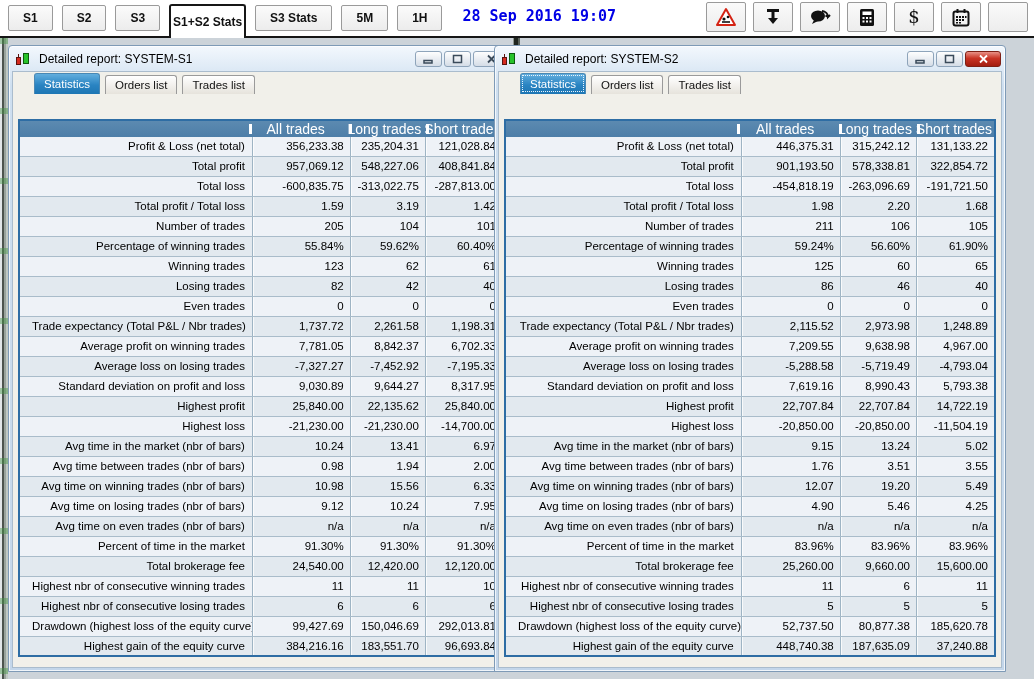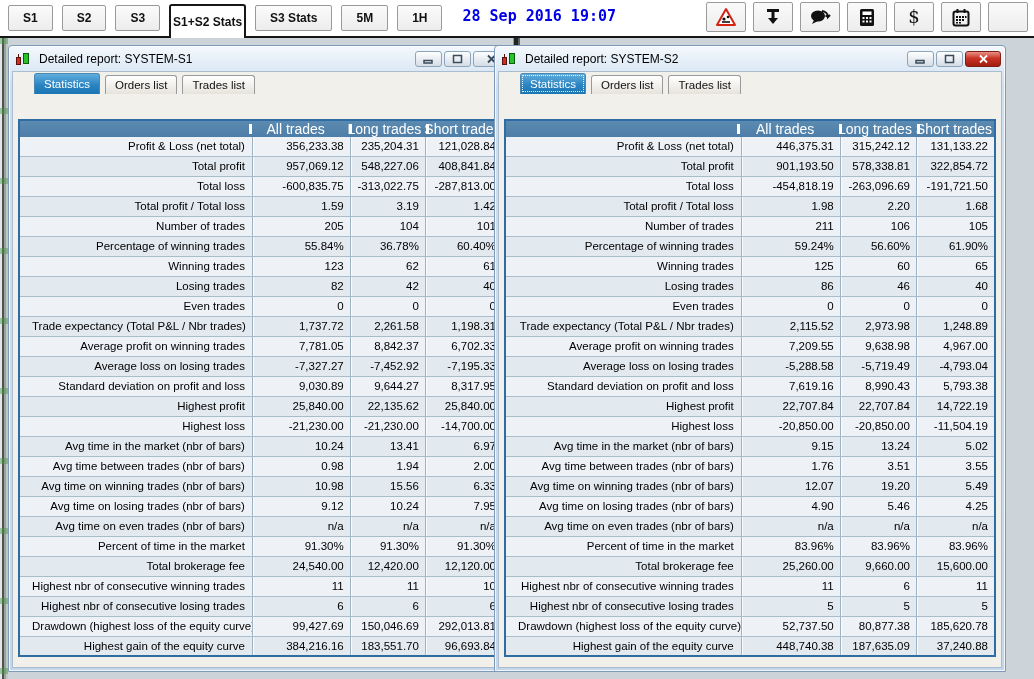--- a/index.html
+++ b/index.html
@@ -222,21 +222,21 @@
             </div>
             <div class="trow">
               <div class="cell lab">Number of trades</div>
               <div class="cell val">205</div>
               <div class="cell val">104</div>
               <div class="cell val">101</div>
             </div>
             <div class="trow">
               <div class="cell lab">Percentage of winning trades</div>
               <div class="cell val">55.84%</div>
-              <div class="cell val">36.78%</div>
+              <div class="cell val">59.62%</div>
               <div class="cell val">60.40%</div>
             </div>
             <div class="trow">
               <div class="cell lab">Winning trades</div>
               <div class="cell val">123</div>
               <div class="cell val">62</div>
               <div class="cell val">61</div>
             </div>
             <div class="trow">
               <div class="cell lab">Losing trades</div>

